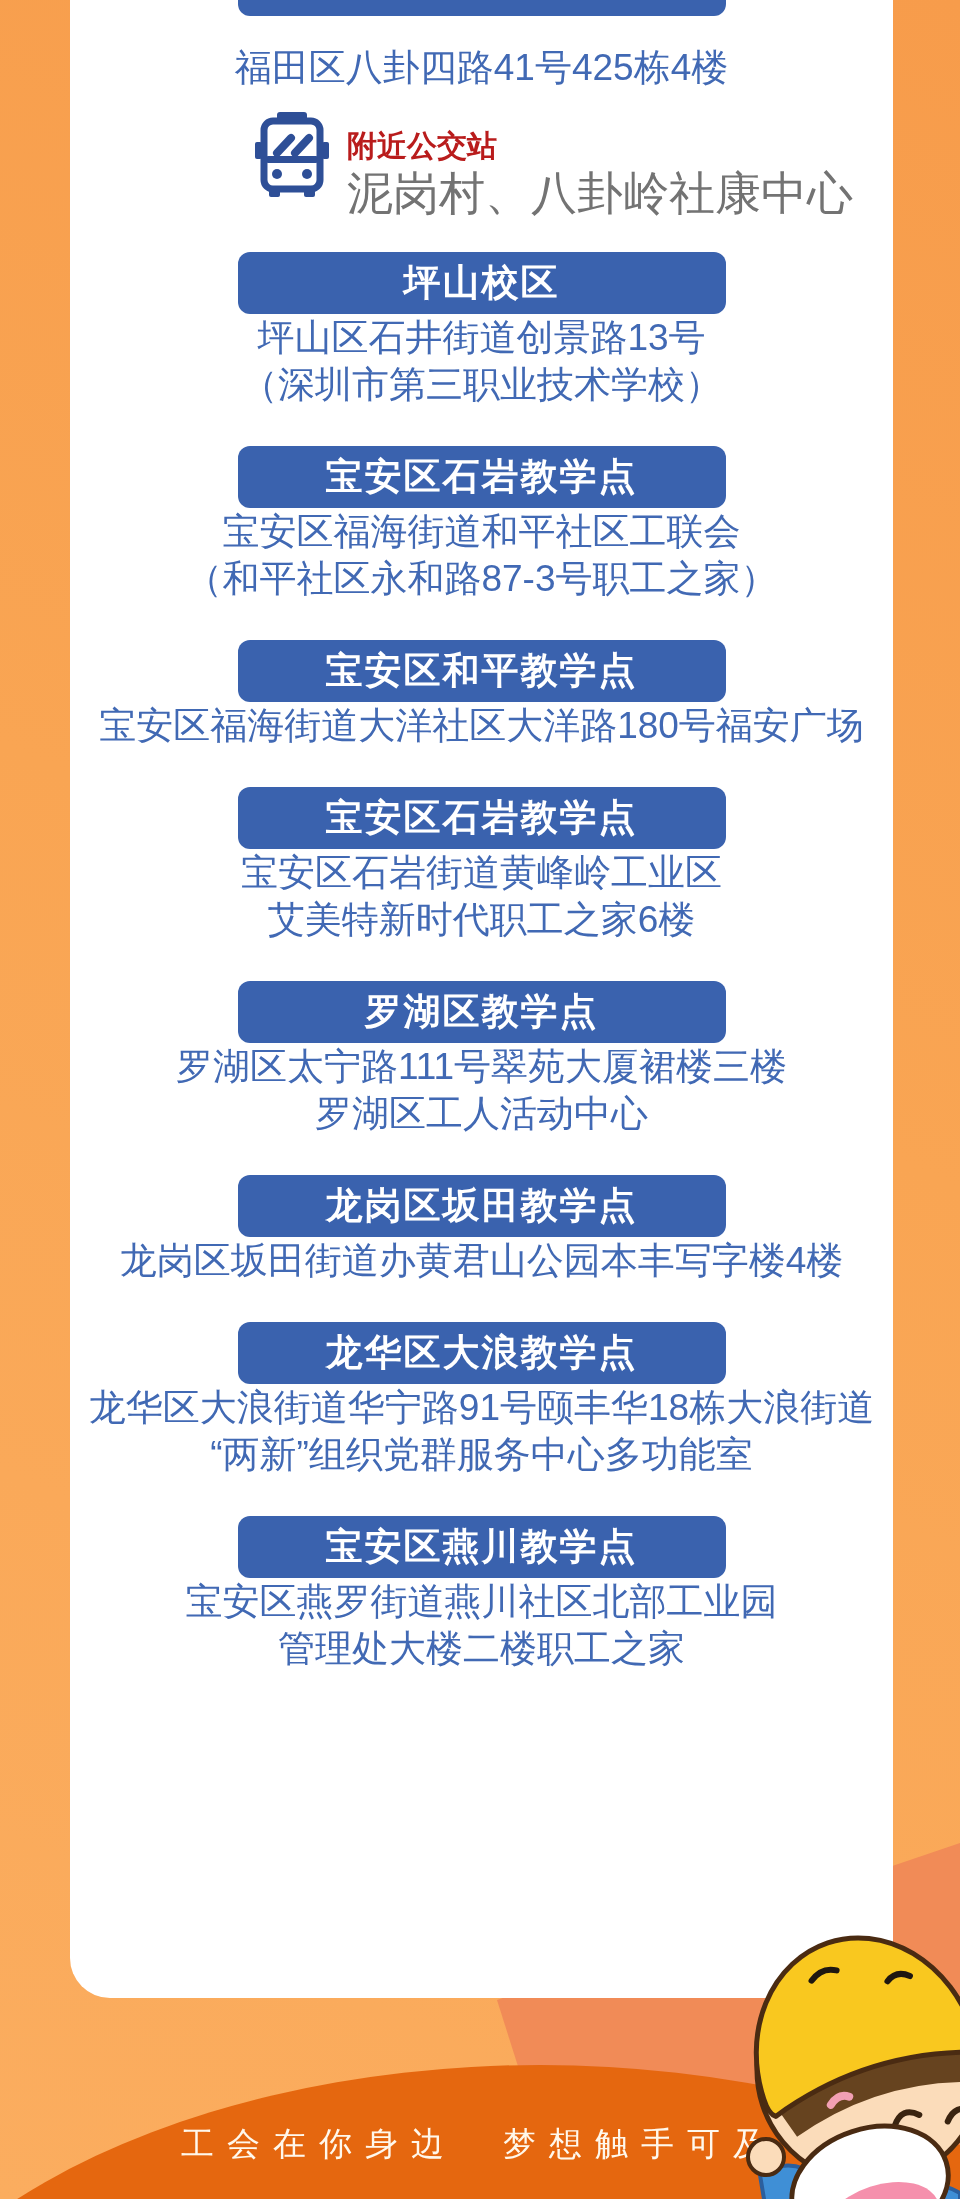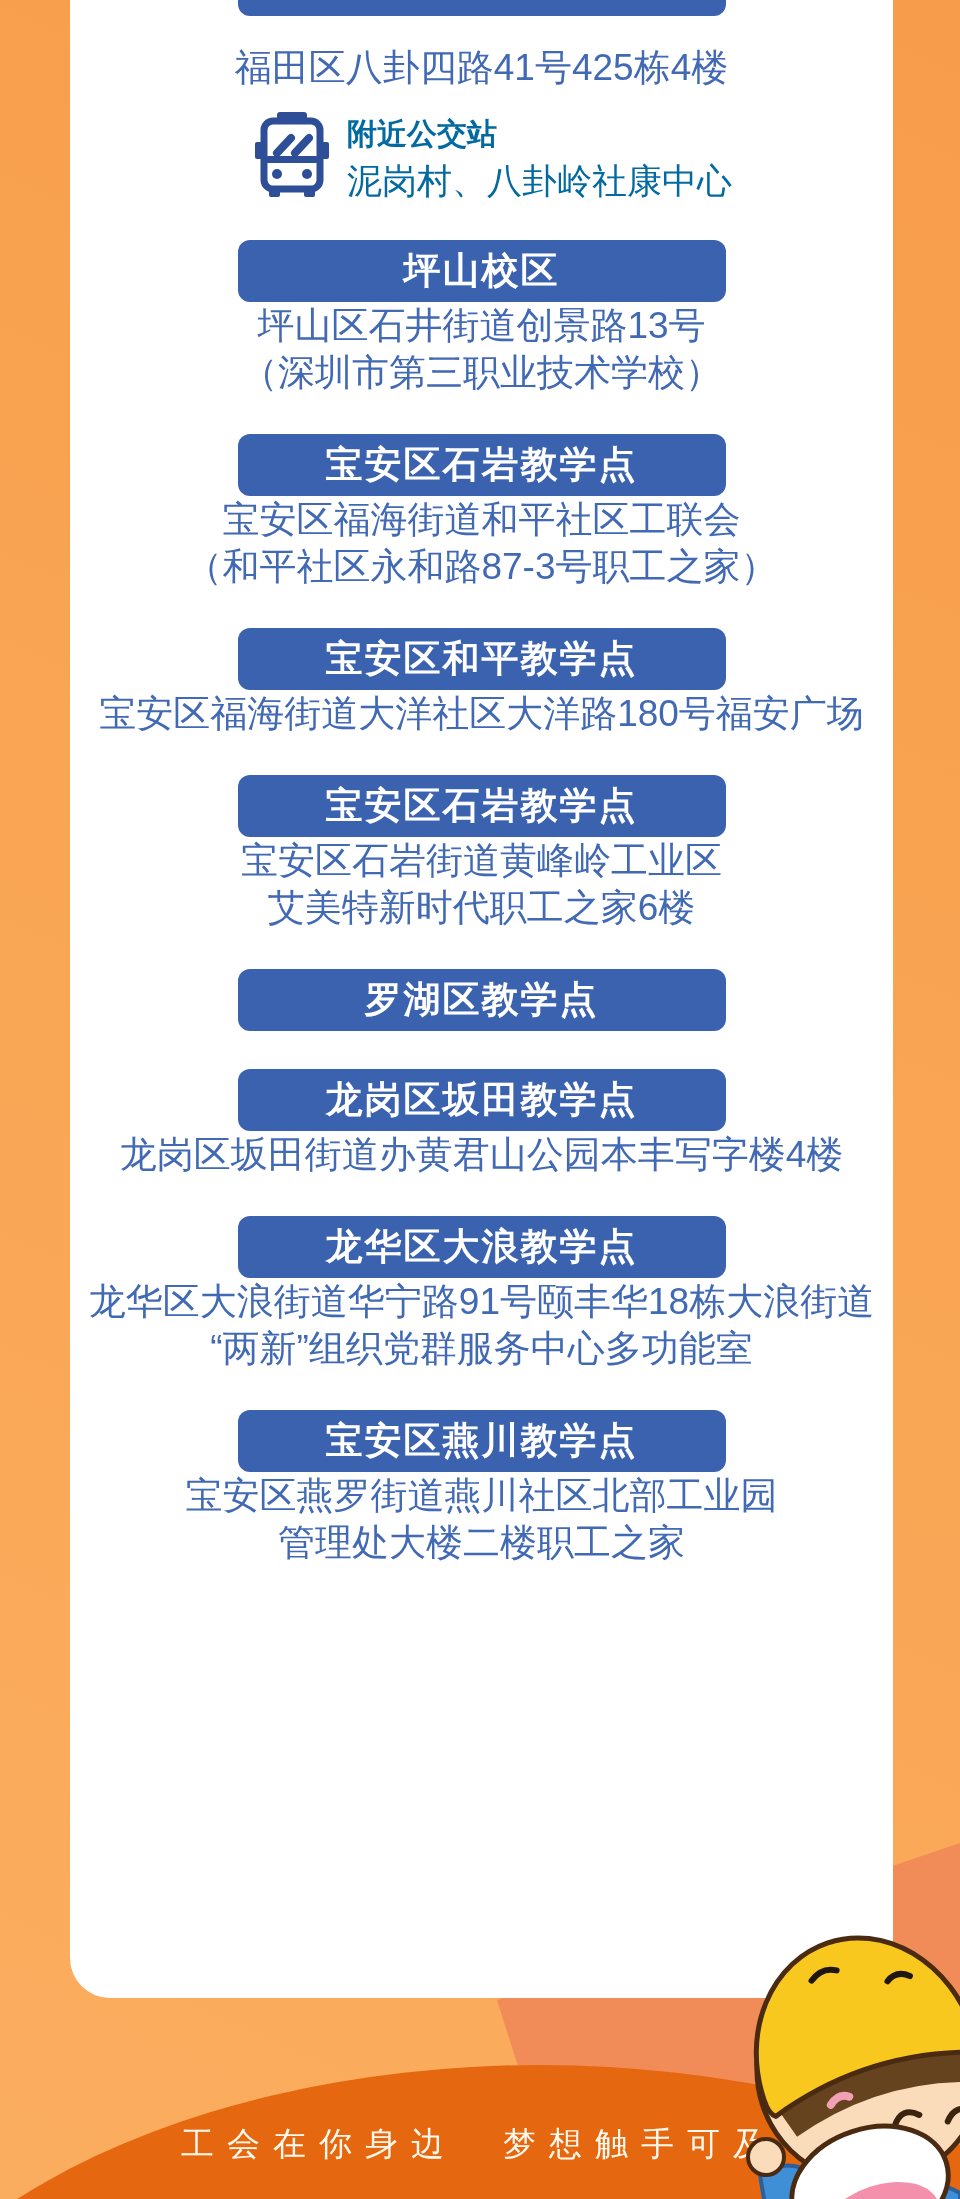--- a/index.html
+++ b/index.html
@@ -32,22 +32,22 @@
   .btn.partial { margin-top:-46px; }
   .top-addr {
     margin-top:32px; font-size:37px; line-height:40px;
     color:#4169B4; text-align:center;
   }
   .transit { margin-top:24px; align-self:flex-start; margin-left:185px;
     display:flex; flex-direction:column; gap:36px; }
   .transit-row { display:flex; align-items:flex-start; }
   .transit-icon { width:74px; height:88px; flex:0 0 74px; }
   .transit-text { margin-left:18px; }
-  .transit-label { font-size:30px; font-weight:bold; color:#0369a1; line-height:36px; margin-top:4px; }
-  .transit-value { font-size:35px; color:#0369a1; line-height:42px; margin-top:8px; }
+  .transit-label { font-size:30px; font-weight:bold; color:#b91c1c; line-height:36px; margin-top:16px; }
+  .transit-value { font-size:46px; color:#737373; line-height:42px; margin-top:8px; }
   .sections { display:flex; flex-direction:column; align-items:center; width:100%; }
   .section { display:flex; flex-direction:column; align-items:center; width:100%; }
   .section .btn { margin-top:38px; }
   .section:first-child .btn { }
   .addr-block { }
   .addr-line { font-size:37px; line-height:47px; color:#4169B4; text-align:center; }
   .footer {
     position:absolute; top:2122px; left:0; width:100%;
     text-align:center; color:#FFF8EC; font-size:33px; font-weight:500;
     letter-spacing:13px; white-space:nowrap;
@@ -120,20 +120,24 @@
   <div class="section">
     <div class="btn">宝安区石岩教学点</div>
     <div class="addr-block">
             <div class="addr-line">宝安区石岩街道黄峰岭工业区</div>
             <div class="addr-line">艾美特新时代职工之家6楼</div>
           </div>
   </div>
 
   <div class="section">
     <div class="btn">罗湖区教学点</div>
+    <div class="addr-block">
+            <div class="addr-line">罗湖区太宁路111号翠苑大厦裙楼三楼</div>
+            <div class="addr-line">罗湖区工人活动中心</div>
+          </div>
   </div>
 
   <div class="section">
     <div class="btn">龙岗区坂田教学点</div>
     <div class="addr-block">
             <div class="addr-line">龙岗区坂田街道办黄君山公园本丰写字楼4楼</div>
           </div>
   </div>
 
   <div class="section">

